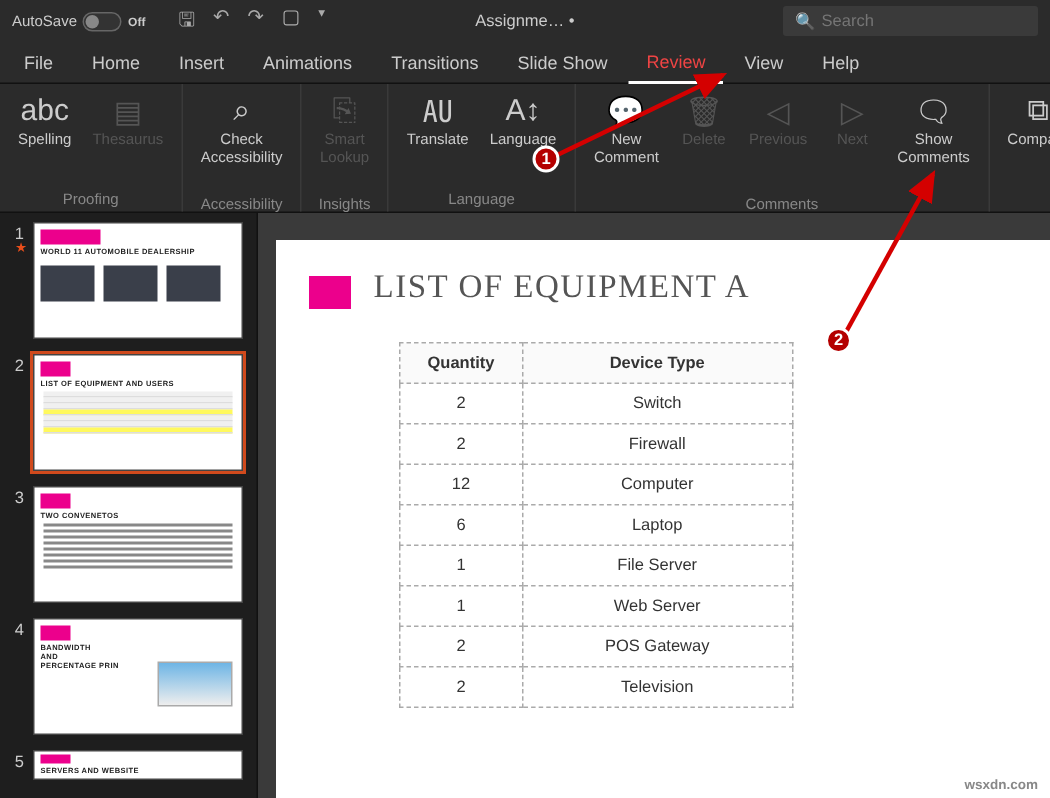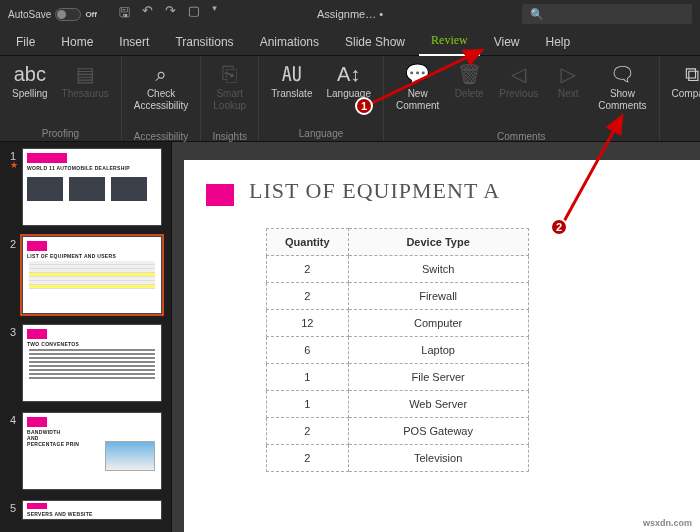--- a/index.html
+++ b/index.html
@@ -10,21 +10,21 @@
 .toggle { width:26px; height:13px; border:1px solid #666; border-radius:7px; position:relative; background:#333; }
 .toggle::after { content:""; position:absolute; left:1px; top:1px; width:9px; height:9px; background:#888; border-radius:50%; }
 .qat-icons { display:flex; gap:12px; margin-left:6px; }
 .qat-icons span { color:#aaa; font-size:13px; }
 .title { position:absolute; left:50%; transform:translateX(-50%); font-size:11px; color:#ccc; }
 .search-wrap { margin-left:auto; display:flex; align-items:center; gap:4px; background:#3a3a3a; padding:2px 8px; border-radius:2px; width:170px; height:20px; }
 .search-wrap input { background:transparent; border:none; color:#ccc; width:100%; outline:none; font-size:11px; }
 
 .tabs { height:28px; background:#2b2b2b; display:flex; align-items:center; padding:0 4px; gap:2px; border-bottom:1px solid #111; }
 .tab { padding:6px 12px; font-size:12px; color:#ccc; cursor:pointer; }
-.tab.active { border-bottom:2px solid #fff; color:#84cc16;font-family:Liberation Serif, serif; }
+.tab.active { border-bottom:2px solid #fff; color:#ef4444; }
 
 .ribbon { height:86px; background:#2b2b2b; display:flex; border-bottom:1px solid #111; }
 .group { display:flex; flex-direction:column; align-items:center; border-right:1px solid #3a3a3a; padding:4px 6px 2px; }
 .group-cmds { display:flex; align-items:flex-start; gap:2px; flex:1; }
 .cmd { display:flex; flex-direction:column; align-items:center; gap:2px; padding:2px 6px; min-width:44px; }
 .cmd .ic { width:24px; height:24px; display:flex; align-items:center; justify-content:center; color:#ccc; font-size:20px; }
 .cmd .lbl { font-size:10px; text-align:center; line-height:1.15; color:#ccc; }
 .cmd.dis .lbl, .cmd.dis .ic { color:#555; }
 .group-name { font-size:10px; color:#888; padding:2px 0 0;margin-top:16px; }
 
@@ -71,29 +71,30 @@
   <div class="qat-icons">
     <span>🖫</span>
     <span>↶</span>
     <span>↷</span>
     <span>▢</span>
     <span style="font-size:9px;">▾</span>
   </div>
   <div class="title">Assignme…  •</div>
   <div class="search-wrap">
     <span>🔍</span>
+    <input placeholder="Search" style="">
   </div>
 </div>
 
 <div class="tabs">
   <div class="tab">File</div>
   <div class="tab">Home</div>
   <div class="tab">Insert</div>
+  <div class="tab">Animations</div>
   <div class="tab">Transitions</div>
-  <div class="tab">Animations</div>
   <div class="tab">Slide Show</div>
   <div class="tab active">Review</div>
   <div class="tab">View</div>
   <div class="tab">Help</div>
 </div>
 
 <div class="ribbon">
   <div class="group">
     <div class="group-cmds">
       <div class="cmd">

